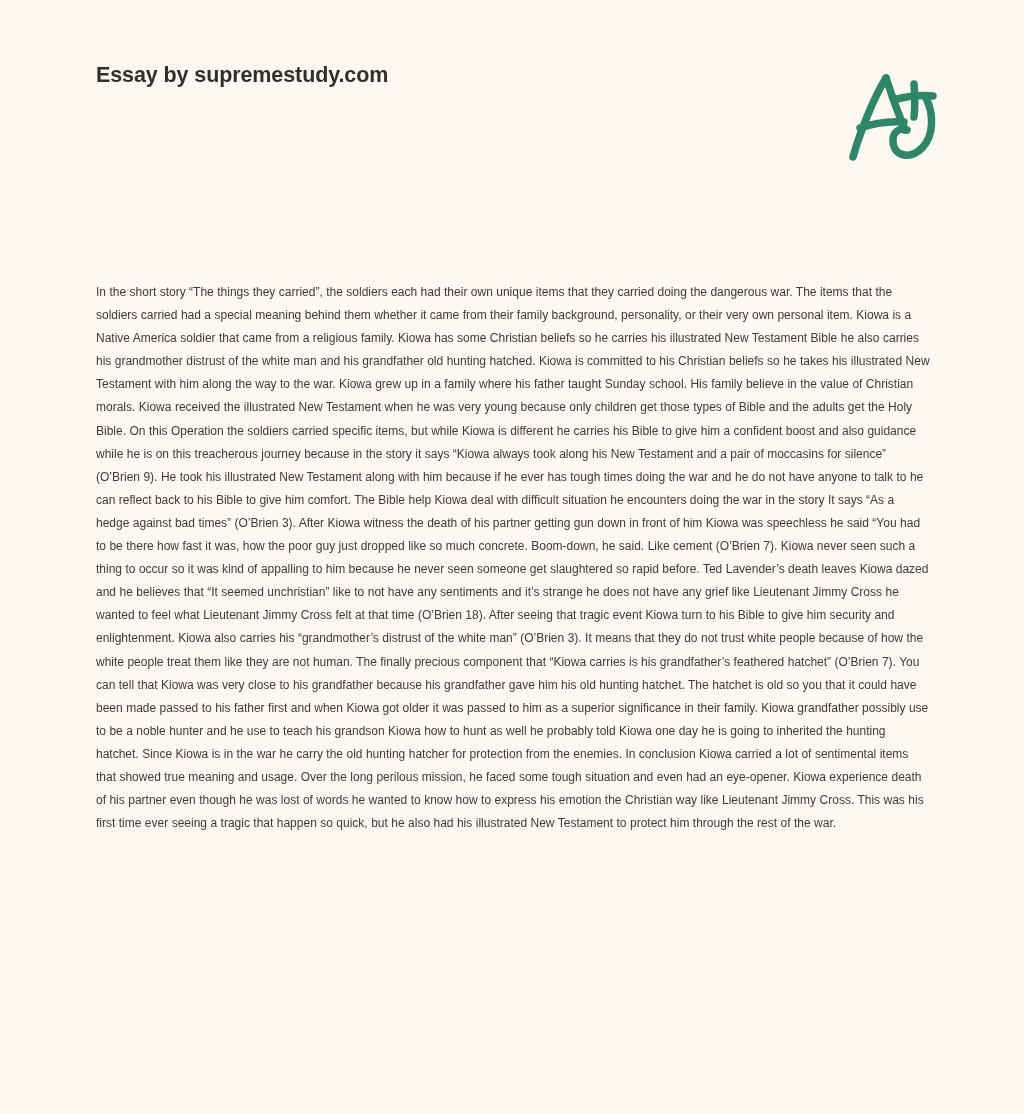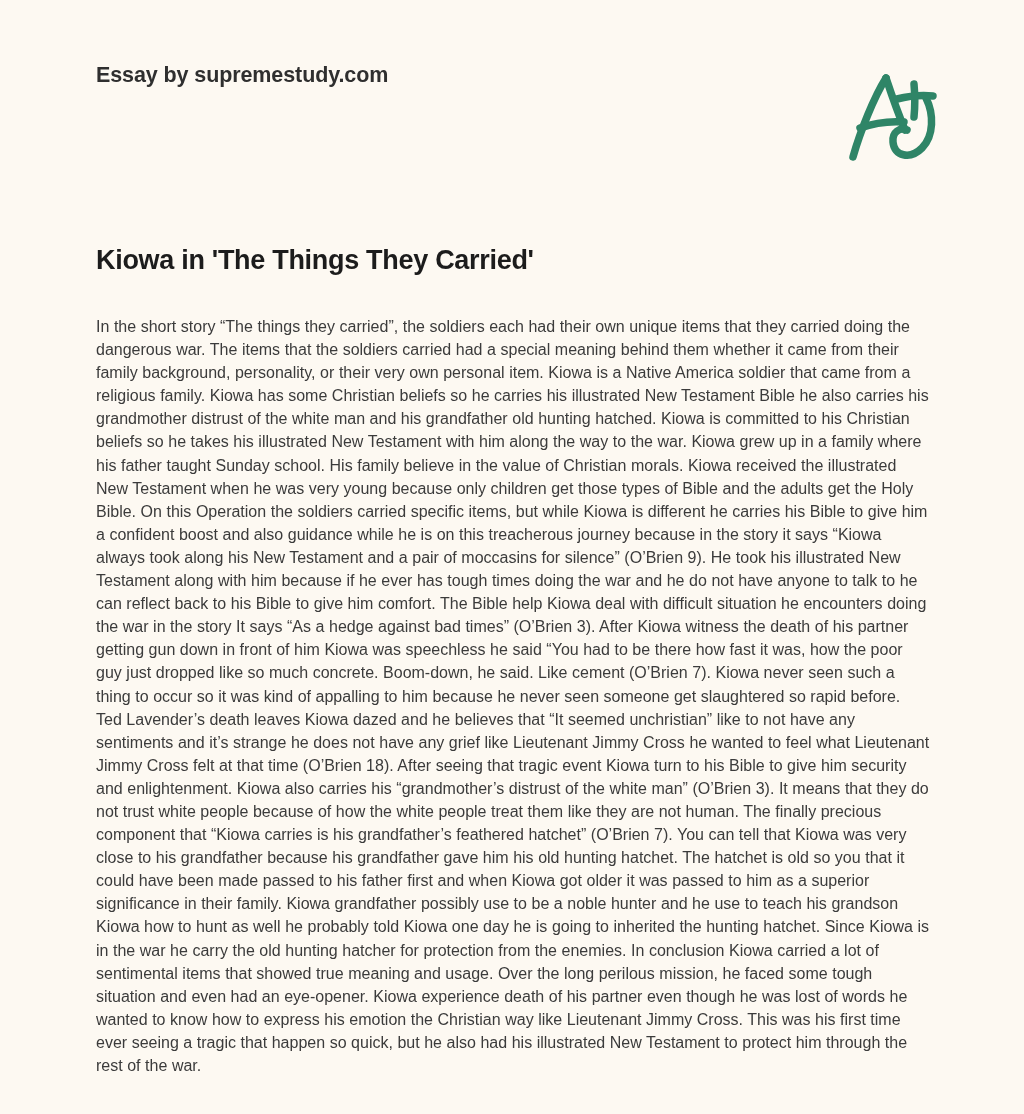--- a/index.html
+++ b/index.html
@@ -85,21 +85,21 @@
     margin: 0;
     font-size: 27px;
     line-height: 34px;
     font-weight: bold;
     color: #1c1c1c;
     letter-spacing: -0.3px;
   }
 
   .article-body {
     margin-top: 38px;
-    font-size: 16px;
+    font-size: 12px;
     line-height: 23.1px;
     color: #3b3b3b;
     text-align: left;
     word-spacing: 0.1px;
   }
 
   .article-body p {
     margin: 0;
   }
 </style>
@@ -126,19 +126,18 @@
         <path d="M96 46 C 104 62, 104 84, 92 96 C 80 108, 64 104, 63 90 C 62 80, 70 75, 77 78"></path>
 
         <path d="M84 32 C 85 43, 85 55, 84 65"></path>
 
         <path d="M67 47 C 79 44, 93 43, 103 44"></path>
       </g>
     </svg>
   </div>
 
   <div class="article">
-    <h1 class="article-title">Kiowa in 'The Things They Carried'</h1>
     <div class="article-body">
       <p>In the short story “The things they carried”, the soldiers each had their own unique items that they carried doing the dangerous war. The items that the soldiers carried had a special meaning behind them whether it came from their family background, personality, or their very own personal item. Kiowa is a Native America soldier that came from a religious family. Kiowa has some Christian beliefs so he carries his illustrated New Testament Bible he also carries his grandmother distrust of the white man and his grandfather old hunting hatched. Kiowa is committed to his Christian beliefs so he takes his illustrated New Testament with him along the way to the war. Kiowa grew up in a family where his father taught Sunday school. His family believe in the value of Christian morals. Kiowa received the illustrated New Testament when he was very young because only children get those types of Bible and the adults get the Holy Bible. On this Operation the soldiers carried specific items, but while Kiowa is different he carries his Bible to give him a confident boost and also guidance while he is on this treacherous journey because in the story it says “Kiowa always took along his New Testament and a pair of moccasins for silence” (O’Brien 9). He took his illustrated New Testament along with him because if he ever has tough times doing the war and he do not have anyone to talk to he can reflect back to his Bible to give him comfort. The Bible help Kiowa deal with difficult situation he encounters doing the war in the story It says “As a hedge against bad times” (O’Brien 3). After Kiowa witness the death of his partner getting gun down in front of him Kiowa was speechless he said “You had to be there how fast it was, how the poor guy just dropped like so much concrete. Boom-down, he said. Like cement (O’Brien 7). Kiowa never seen such a thing to occur so it was kind of appalling to him because he never seen someone get slaughtered so rapid before. Ted Lavender’s death leaves Kiowa dazed and he believes that “It seemed unchristian” like to not have any sentiments and it’s strange he does not have any grief like Lieutenant Jimmy Cross he wanted to feel what Lieutenant Jimmy Cross felt at that time (O’Brien 18). After seeing that tragic event Kiowa turn to his Bible to give him security and enlightenment. Kiowa also carries his “grandmother’s distrust of the white man” (O’Brien 3). It means that they do not trust white people because of how the white people treat them like they are not human. The finally precious component that “Kiowa carries is his grandfather’s feathered hatchet” (O’Brien 7). You can tell that Kiowa was very close to his grandfather because his grandfather gave him his old hunting hatchet. The hatchet is old so you that it could have been made passed to his father first and when Kiowa got older it was passed to him as a superior significance in their family. Kiowa grandfather possibly use to be a noble hunter and he use to teach his grandson Kiowa how to hunt as well he probably told Kiowa one day he is going to inherited the hunting hatchet. Since Kiowa is in the war he carry the old hunting hatcher for protection from the enemies. In conclusion Kiowa carried a lot of sentimental items that showed true meaning and usage. Over the long perilous mission, he faced some tough situation and even had an eye-opener. Kiowa experience death of his partner even though he was lost of words he wanted to know how to express his emotion the Christian way like Lieutenant Jimmy Cross. This was his first time ever seeing a tragic that happen so quick, but he also had his illustrated New Testament to protect him through the rest of the war.</p>
     </div>
   </div>
 
 </div>
 
 </body></html>

